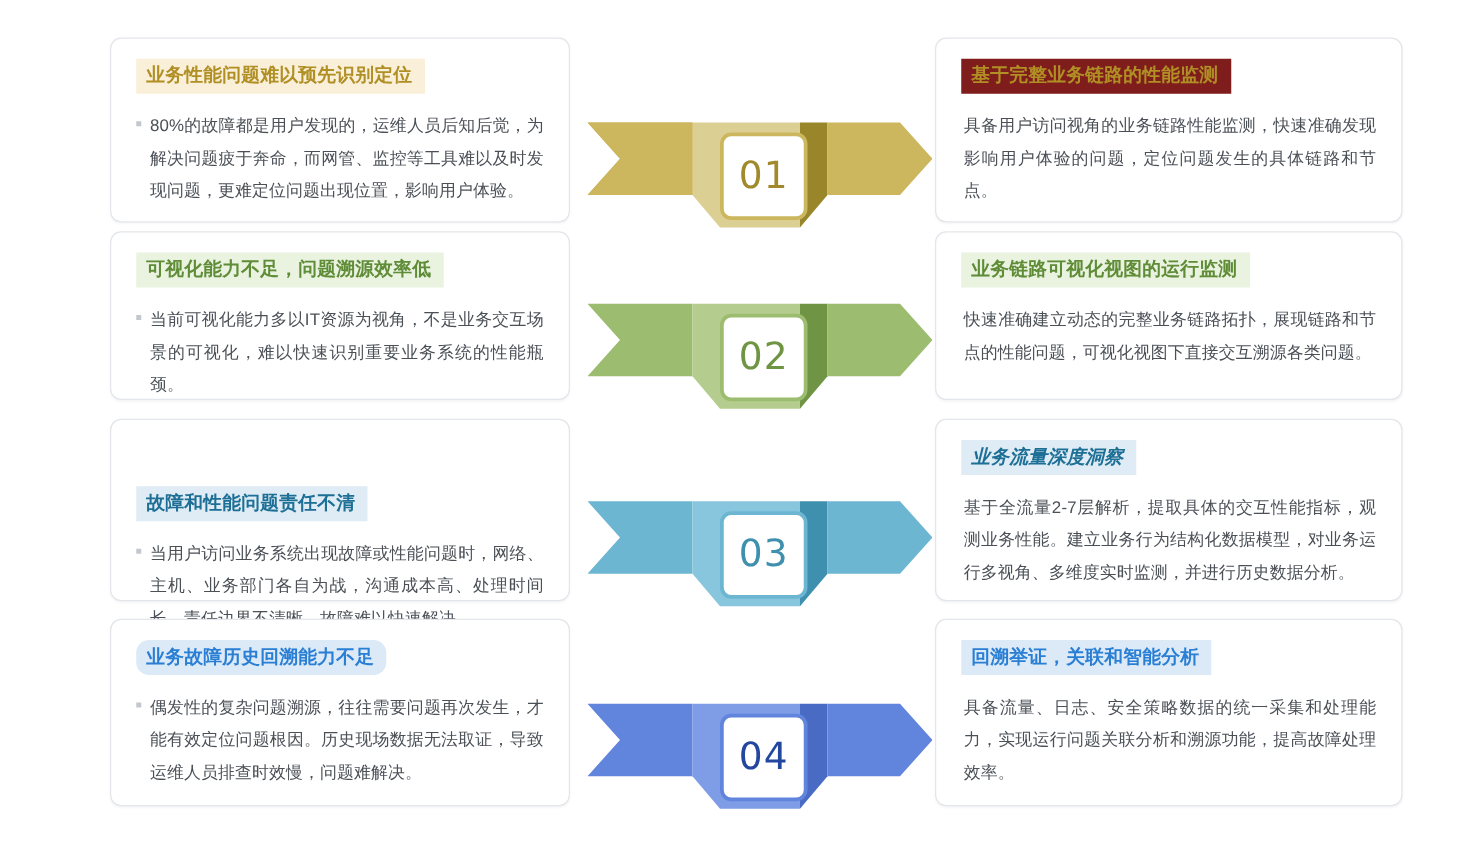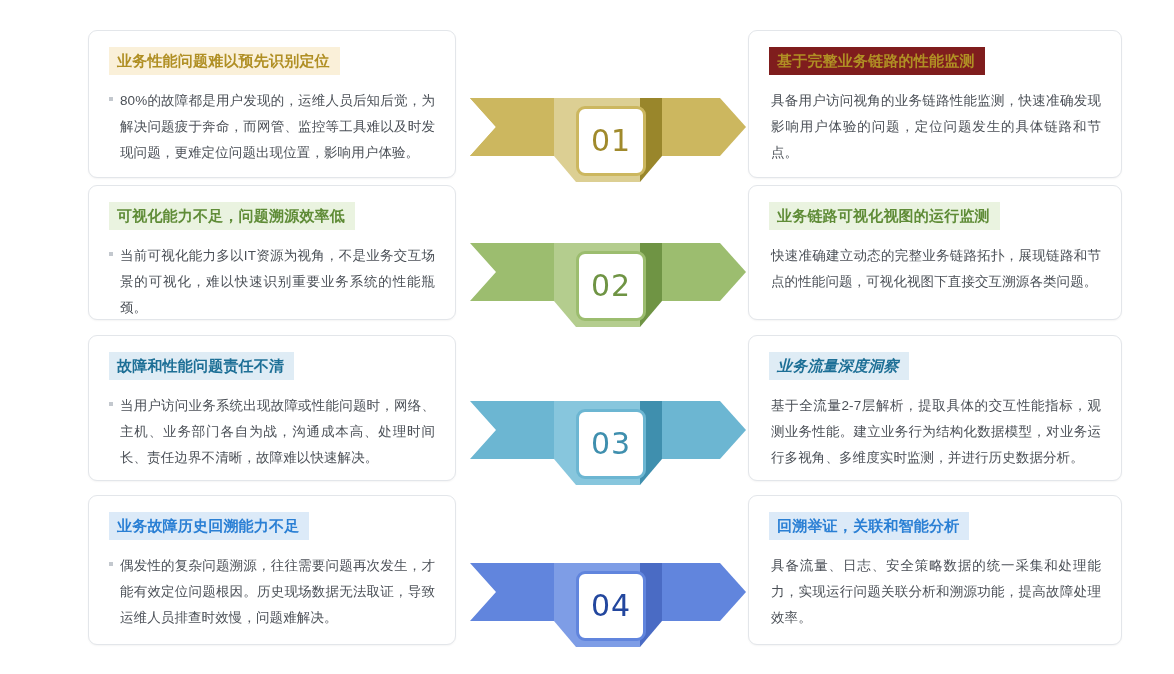--- a/index.html
+++ b/index.html
@@ -187,21 +187,21 @@
     <div class="card right">
       <span class="chip" style="background: rgb(234, 243, 224); color: rgb(95, 140, 55);">业务链路可视化视图的运行监测</span>
       <div class="body-wrap">
         <div class="body-text">快速准确建立动态的完整业务链路拓扑，展现链路和节点的性能问题，可视化视图下直接交互溯源各类问题。</div>
       </div>
     </div>
   </div>
 
   <div class="row row-2">
     <div class="card left">
-      <span class="chip" style="background: rgb(223, 236, 245); color: rgb(29, 111, 150);">故障和性能问题责任不清</span>
+      <span class="chip" style="background: rgb(223, 236, 245); color: rgb(29, 111, 150); margin-top: 37px;">故障和性能问题责任不清</span>
       <div class="body-wrap">
         <div class="bullet">
             <i></i>
           </div>
         <div class="body-text">当用户访问业务系统出现故障或性能问题时，网络、主机、业务部门各自为战，沟通成本高、处理时间长、责任边界不清晰，故障难以快速解决。</div>
       </div>
     </div>
 
     <div class="ribbon">
       <svg viewBox="0 0 276 104" xmlns="http://www.w3.org/2000/svg">
@@ -219,21 +219,21 @@
     <div class="card right">
       <span class="chip" style="background: rgb(223, 236, 245); color: rgb(29, 111, 150); font-style: italic;">业务流量深度洞察</span>
       <div class="body-wrap">
         <div class="body-text">基于全流量2-7层解析，提取具体的交互性能指标，观测业务性能。建立业务行为结构化数据模型，对业务运行多视角、多维度实时监测，并进行历史数据分析。</div>
       </div>
     </div>
   </div>
 
   <div class="row row-3">
     <div class="card left">
-      <span class="chip" style="background: rgb(220, 234, 248); color: rgb(42, 127, 212);">业务故障历史回溯能力不足</span>
+      <span class="chip" style="background: rgb(220, 234, 248); color: rgb(42, 127, 212); border-radius: 10px;">业务故障历史回溯能力不足</span>
       <div class="body-wrap">
         <div class="bullet">
             <i></i>
           </div>
         <div class="body-text">偶发性的复杂问题溯源，往往需要问题再次发生，才能有效定位问题根因。历史现场数据无法取证，导致运维人员排查时效慢，问题难解决。</div>
       </div>
     </div>
 
     <div class="ribbon">
       <svg viewBox="0 0 276 104" xmlns="http://www.w3.org/2000/svg">

